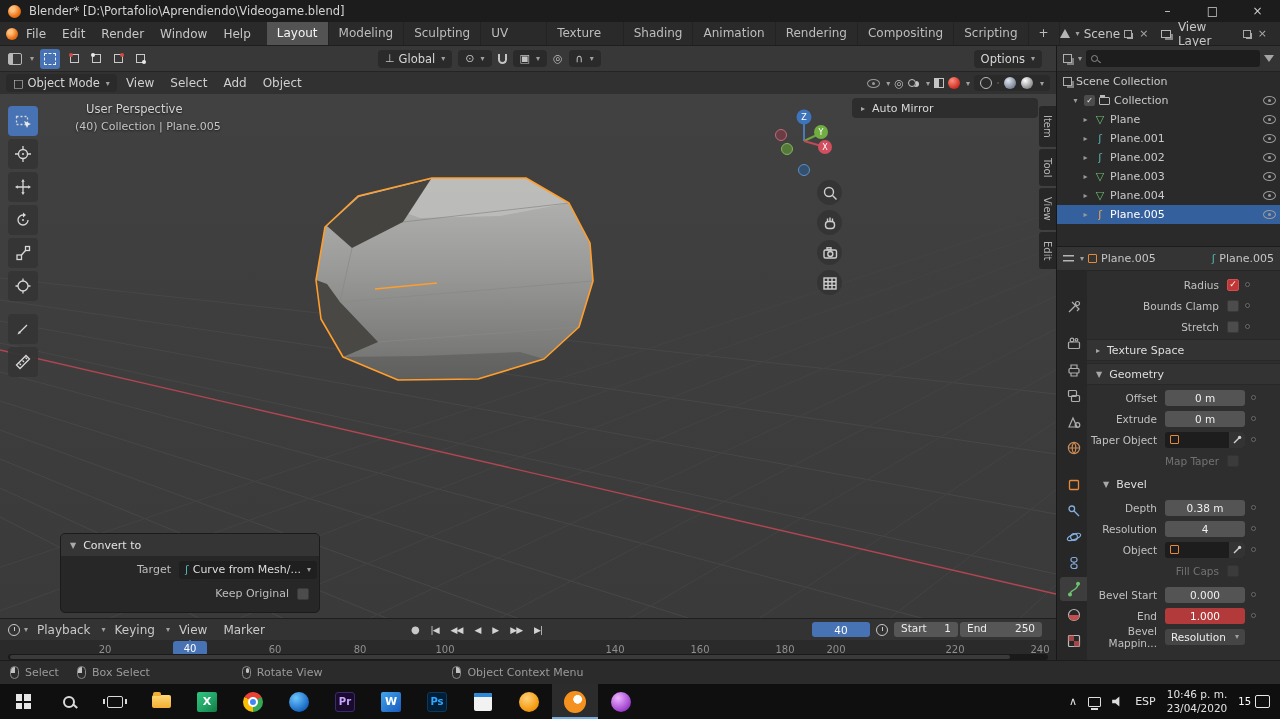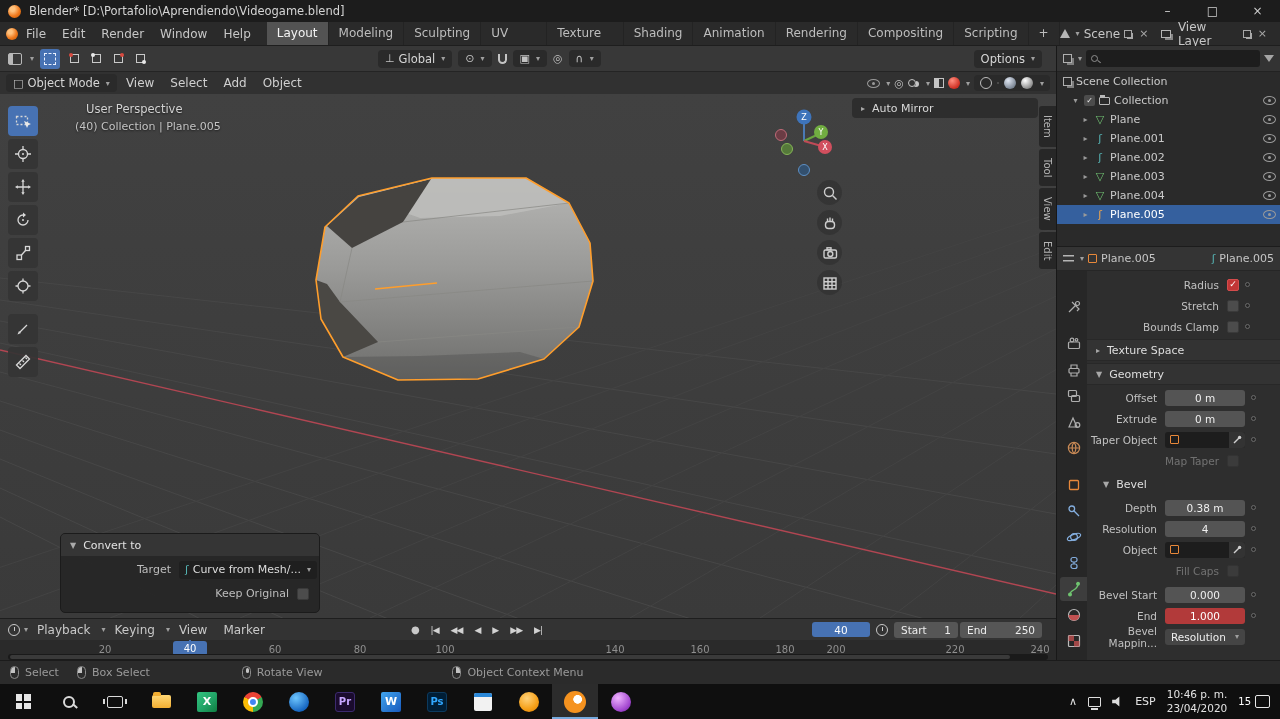--- a/index.html
+++ b/index.html
@@ -176,21 +176,21 @@
   .tl-head { height:21px; background:#333; display:flex; align-items:center; gap:2px; padding:0 8px;
     font-size:11.5px; color:#c9c9c9; }
   .tl-head .mi { padding:0 7px; }
   .clock-ic { width:12px; height:12px; border:1.3px solid #c9c9c9; border-radius:50%; position:relative; flex:none; }
   .clock-ic::after { content:""; position:absolute; left:4.5px; top:2px; width:1.4px; height:4px; background:#c9c9c9; }
   .tbt { padding:0 5px; font-size:9px; color:#d2d2d2; letter-spacing:-1px; }
   .tbt.rec { font-size:10px; color:#c9c9c9; }
   .framefield { width:58px; height:15px; background:#4772b3; border-radius:3px; color:#fff;
     display:flex; align-items:center; justify-content:center; font-size:10.5px; }
   .rangefield { height:15px; background:#565656; border-radius:3px; color:#ececec; display:flex;
-    align-items:center; justify-content:space-between; padding:8px 7px; font-size:10.5px; }
+    align-items:flex-start; justify-content:space-between; padding:0 7px; font-size:10.5px; }
   .tl-ruler { position:relative; height:21px; background:#2a2a2a; overflow:hidden; }
   .tick { position:absolute; top:4px; transform:translateX(-50%); font-size:10px; color:#8f8f8f; }
   .pline { position:absolute; left:189px; top:0; width:2px; height:21px; background:#4772b3; }
   .pbadge { position:absolute; left:173px; top:1px; width:34px; height:15px; background:#4772b3; border-radius:3px;
     color:#fff; font-size:10px; display:flex; align-items:center; justify-content:center; }
   .tl-scroll { position:absolute; left:8px; top:14px; width:1040px; height:6px; background:#1a1a1a; border-radius:3px; }
   .tl-scroll i { position:absolute; left:2px; top:1px; height:4px; width:1000px; background:#3a3a3a; border-radius:2px; display:block; }
 
   
   .status { position:absolute; top:660px; left:0; width:1280px; height:24px; background:#2b2b2b;
@@ -716,28 +716,28 @@
       </div>
       <div class="pcontent">
         <div class="prow">
           <span class="plab wide">Radius</span>
           <span class="chk red">✓</span>
           <span class="pdec">
               <i></i>
             </span>
         </div>
         <div class="prow">
+          <span class="plab wide">Bounds Clamp</span>
+          <span class="chk"></span>
+          <span class="pdec">
+              <i></i>
+            </span>
+        </div>
+        <div class="prow">
           <span class="plab wide">Stretch</span>
-          <span class="chk"></span>
-          <span class="pdec">
-              <i></i>
-            </span>
-        </div>
-        <div class="prow">
-          <span class="plab wide">Bounds Clamp</span>
           <span class="chk"></span>
           <span class="pdec">
               <i></i>
             </span>
         </div>
         <div class="phead2">
           <span class="ar">▸</span>
           <span>Texture Space</span>
         </div>
         <div class="phead2">

